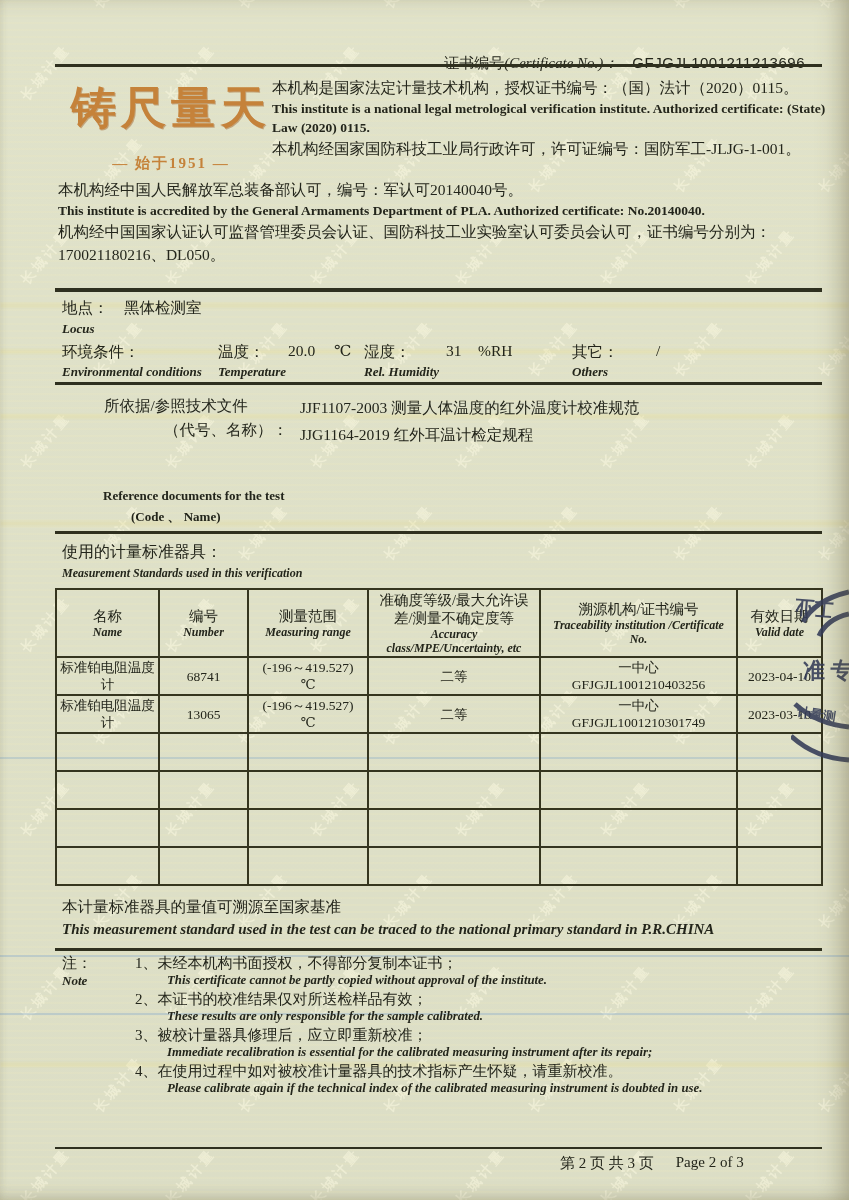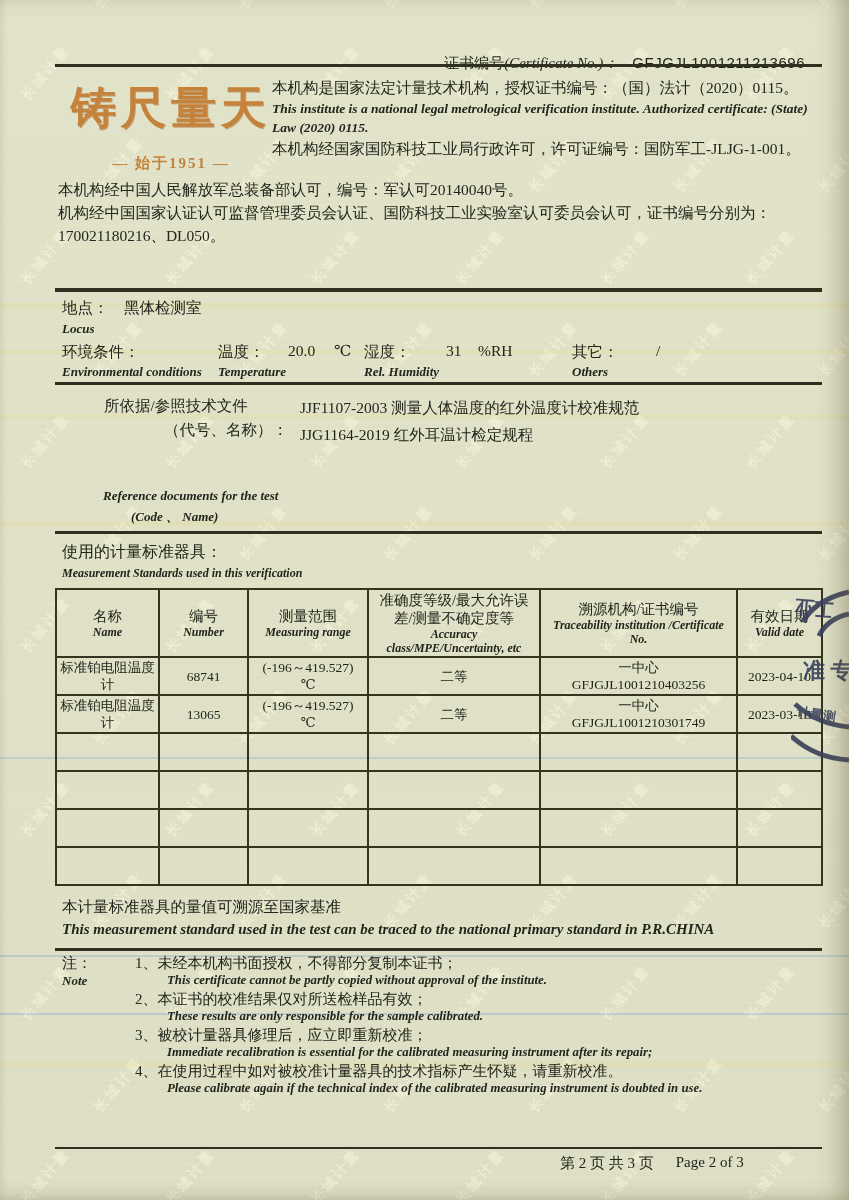--- a/index.html
+++ b/index.html
@@ -17,21 +17,21 @@
   .wm-layer{position:absolute;inset:0;z-index:1;pointer-events:none;overflow:hidden;}
   .wm{position:absolute;transform:rotate(-50deg);color:rgba(250,247,224,0.55);
       font-size:14px;font-weight:bold;letter-spacing:3px;white-space:nowrap;}
   .artifacts{position:absolute;inset:0;z-index:1;pointer-events:none;}
   .streak{position:absolute;left:0;width:100%;height:5px;background:rgba(233,222,148,0.30);filter:blur(1px);}
   .bstreak{position:absolute;left:0;width:100%;height:2px;background:rgba(115,160,205,0.30);}
   .content{position:absolute;inset:0;z-index:2;}
   .abs{position:absolute;}
   .rule{position:absolute;left:55px;width:767px;background:#2f301f;}
   .zh{font-size:15.5px;line-height:23px;}
-  .en{font-style:italic;font-weight:600;font-size:13.5px;line-height:19px;}
+  .en{font-weight:600;font-size:13.5px;line-height:19px;}
   .cert-line{top:36px;right:44px;font-size:15px;font-weight:normal;white-space:nowrap;margin-top:18px;}
   .cert-line .lab-en{font-style:italic;}
   .cert-line .val{font-family:"Liberation Sans","DejaVu Sans",sans-serif;font-size:15px;letter-spacing:0.5px;margin-left:14px;}
   .logo{left:66px;top:84px;width:210px;text-align:center;color:var(--logo-orange,#c5823a);}
   .logo-title{font-size:45px;font-weight:bold;letter-spacing:5px;line-height:48px;
     text-shadow:1px 1px 0 rgba(158,92,34,0.45);}
   .logo-sub{margin-top:22px;font-size:15px;font-weight:bold;letter-spacing:2px;}
   .accred-right{left:272px;top:76px;width:556px;}
   .accred-right p{margin:0;}
   .accred-full{left:58px;top:178px;width:766px;}
@@ -186,20 +186,21 @@
     </div>
 
     <div class="abs accred-right">
       <p class="zh">本机构是国家法定计量技术机构，授权证书编号：（国）法计（2020）0115。</p>
       <p class="en">This institute is a national legal metrological verification institute.  Authorized certificate: (State) Law (2020) 0115.</p>
       <p class="zh">本机构经国家国防科技工业局行政许可，许可证编号：国防军工-JLJG-1-001。</p>
     </div>
 
     <div class="abs accred-full">
       <p class="zh">本机构经中国人民解放军总装备部认可，编号：军认可20140040号。</p>
+      <p class="en">This institute is accredited by the General Armaments Department of PLA. Authorized certificate: No.20140040.</p>
       <p class="zh">机构经中国国家认证认可监督管理委员会认证、国防科技工业实验室认可委员会认可，证书编号分别为：170021180216、DL050。</p>
     </div>
 
     <div class="rule" style="top:288px;height:3.5px;"></div>
 
     <span class="abs loc-label" style="left:62px;top:298px;">地点：</span>
     <span class="abs loc-val" style="left:124px;top:298px;">黑体检测室</span>
     <span class="abs loc-en" style="left:62px;top:321px;">Locus</span>
 
     <span class="abs loc-label" style="left:62px;top:342px;">环境条件：</span>

